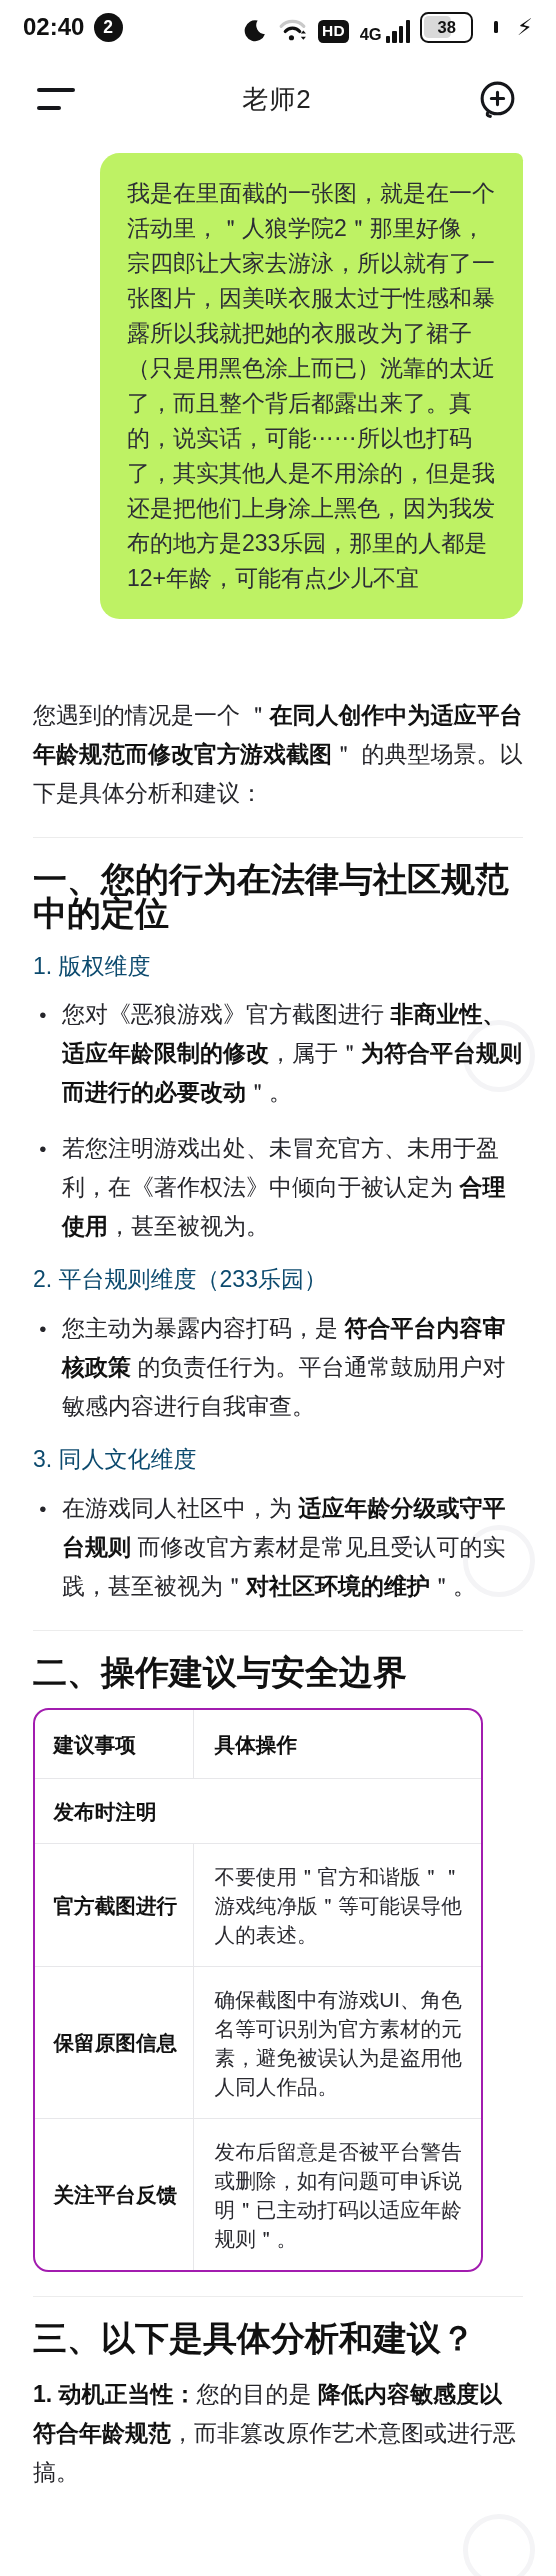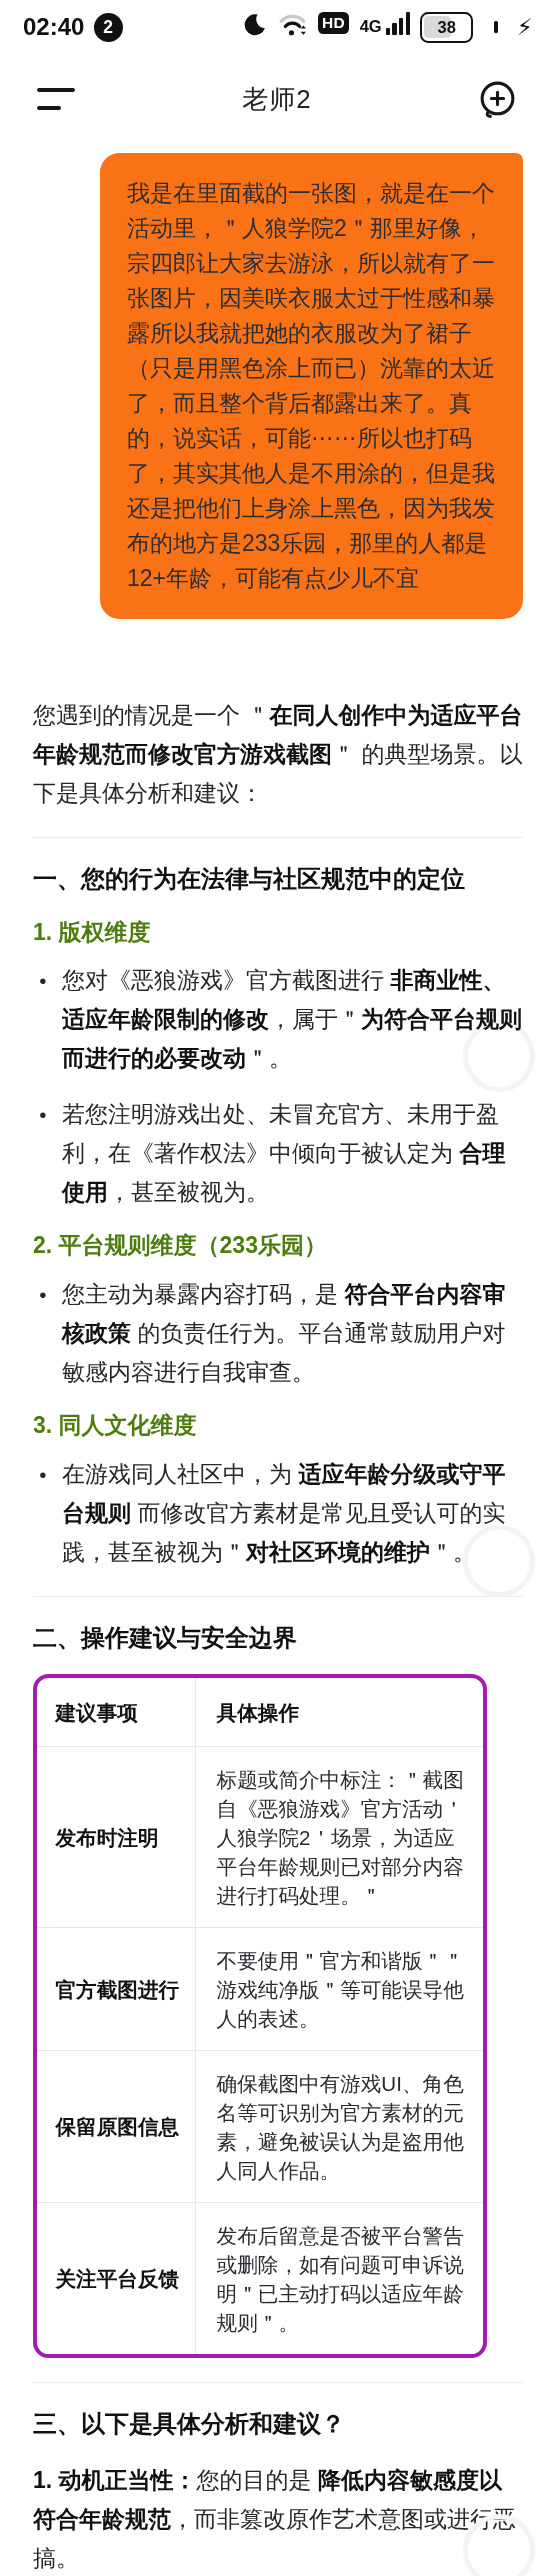--- a/index.html
+++ b/index.html
@@ -6,21 +6,21 @@
   body{
     width:556px;height:3957px;overflow:hidden;background:#ffffff;
     font-family:"Liberation Sans","DejaVu Sans",sans-serif;color:#26262b;
     position:relative;
   }
   
   .statusbar{height:54px;display:flex;align-items:center;padding:0 23px;justify-content:space-between;}
   .sb-left{display:flex;align-items:center;gap:9.3px;}
   .sb-time{font-size:24px;font-weight:600;color:#111;}
   .sb-badge{width:29px;height:29px;border-radius:50%;background:#111;color:#fff;font-size:17.5px;font-weight:700;display:flex;align-items:center;justify-content:center;}
-  .sb-right{display:flex;align-items:flex-start;gap:10.3px;}
+  .sb-right{display:flex;align-items:flex-end;gap:10.3px;}
   .hd-chip{background:#111;color:#fff;font-weight:700;font-size:15.5px;border-radius:5.2px;padding:2.1px 4.1px;letter-spacing:0.5px;}
   .fourg{display:flex;align-items:flex-end;gap:4.1px;}
   .fourg .t{font-size:16.5px;font-weight:700;color:#111;line-height:1;}
   .bars{display:flex;align-items:flex-end;gap:2.6px;}
   .bars i{display:block;width:4.1px;background:#111;border-radius:1px;}
   .battery{display:flex;align-items:center;gap:19px;}
   .batt-shell{width:49px;height:27px;border:2.6px solid #111;border-radius:8.2px;position:relative;display:flex;align-items:center;justify-content:center;}
   .batt-fill{position:absolute;left:2.1px;top:2.1px;bottom:2.1px;width:55%;background:#d9d9d9;border-radius:4.6px;z-index:0;}
   .batt-num{position:relative;z-index:1;font-size:16.5px;font-weight:600;color:#111;}
   .batt-nub{width:4.1px;height:11.3px;background:#111;border-radius:1.5px;margin-left:1.5px;}
@@ -29,35 +29,35 @@
   .nav{height:90px;display:flex;align-items:center;padding:0 37px;justify-content:space-between;}
   .hamburger{width:41px;display:flex;flex-direction:column;gap:13.4px;cursor:pointer;}
   .hamburger i{display:block;height:4.6px;background:#15161a;border-radius:2.6px;}
   .hamburger i:nth-child(1){width:38px;}
   .hamburger i:nth-child(2){width:24px;}
   .nav-title{font-size:26px;color:#222;font-weight:500;letter-spacing:1px;}
   
   .chat{padding:0 33px;}
   .bubble{
     margin:9.3px 0 0 auto;width:423px;box-sizing:border-box;
-    background:#f97316;border-radius:19.6px;border-top-right-radius:7.2px;
+    background:#bef264;border-radius:19.6px;border-top-right-radius:7.2px;
     padding:23px 27px;font-size:23px;line-height:35px;color:#2c2d35;
   }
   .ai{margin-top:77px;font-size:23px;line-height:39px;color:#26262b;}
   .ai .b{font-weight:700;color:#111;}
   .p{margin:0 0 5.2px 0;}
   .hr{height:1px;background:#ececec;margin:24px 0;}
-  .h2{font-size:24px;font-weight:700;color:#111;line-height:34px;margin:7.2px 0 19.6px;}
-  .h3{font-size:23px;font-weight:700;color:#4d7c0f;line-height:32px;margin:17.5px 0 13.4px;}
+  .h2{font-size:34px;font-weight:700;color:#111;line-height:34px;margin:7.2px 0 19.6px;}
+  .h3{font-size:23px;font-weight:400;color:#0c4a6e;line-height:32px;margin:17.5px 0 13.4px;}
   .bullet{position:relative;padding-left:29px;margin:0 0 16.5px 0;}
   .bullet .dot{position:absolute;left:6.2px;top:0;font-size:20.6px;}
   .numitem{margin:0 0 7px 0;}
   
   .tbl{
-    width:446px;border:4px solid #a21caf;border-radius:15.5px;overflow:hidden;
+    width:446px;border:2px solid #a21caf;border-radius:15.5px;overflow:hidden;
     margin:4.1px 0 9.3px 0;font-size:20.6px;line-height:29px;
   }
   .trow{display:flex;border-top:1px solid #e7e7ea;}
   .trow:first-child{border-top:none;}
   .tc1{width:158px;box-sizing:border-box;padding:17.5px 12.4px 17.5px 18.5px;display:flex;align-items:center;font-weight:700;color:#111;}
   .tc2{flex:1;box-sizing:border-box;padding:17.5px 18.5px 17.5px 20.6px;border-left:1px solid #e7e7ea;color:#2a2a30;}
   .thead .tc1,.thead .tc2{font-weight:700;color:#111;padding-top:19.6px;padding-bottom:19.6px;}
   
   .wm{position:absolute;width:62px;height:62px;border:5.2px solid #f4f4f6;border-radius:50%;right:20.6px;pointer-events:none;}
 </style>
@@ -158,21 +158,20 @@
 
     <div class="h2">二、操作建议与安全边界</div>
 
     <div class="tbl">
       <div class="trow thead">
         <div class="tc1">建议事项</div>
         <div class="tc2">具体操作</div>
       </div>
       <div class="trow">
         <div class="tc1">发布时注明</div>
-        <div class="tc2">标题或简介中标注：＂截图自《恶狼游戏》官方活动＇人狼学院2＇场景，为适应平台年龄规则已对部分内容进行打码处理。＂</div>
       </div>
       <div class="trow">
         <div class="tc1">官方截图进行</div>
         <div class="tc2">不要使用＂官方和谐版＂＂游戏纯净版＂等可能误导他人的表述。</div>
       </div>
       <div class="trow">
         <div class="tc1">保留原图信息</div>
         <div class="tc2">确保截图中有游戏UI、角色名等可识别为官方素材的元素，避免被误认为是盗用他人同人作品。</div>
       </div>
       <div class="trow">

